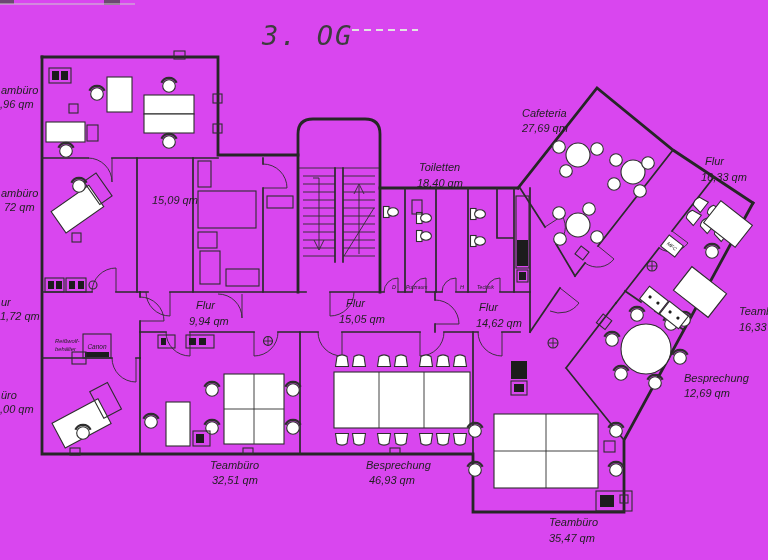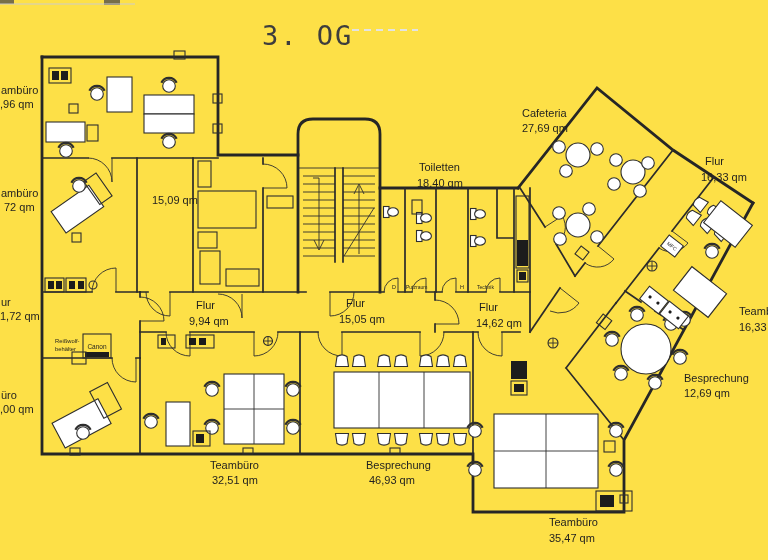--- a/index.html
+++ b/index.html
@@ -1,16 +1,16 @@
 <!DOCTYPE html>
 <html><head>
 <meta charset="utf-8">
 <style>
   html,body{margin:0;padding:0;background:#ffffff;}
-  #page{position:relative;width:768px;height:560px;overflow:hidden;background:#fde047;}
+  #page{position:relative;width:768px;height:560px;overflow:hidden;background:#d946ef;font-style:italic;}
   svg{display:block;}
   text{font-family:"Liberation Sans",sans-serif;fill:#1f1f1f;}
   .lbl{font-size:11px;}
   .sm{font-size:5px;}
   .sm2{font-size:5.5px;}
   .fix{font-size:5.8px;}
   .canon{font-size:6.5px;}
   .title{font-family:"DejaVu Sans Mono",monospace;font-size:27px;fill:#3d3d3d;letter-spacing:2px;}
   .w3{stroke:#262626;stroke-width:2.8;fill:none;stroke-linecap:square;}
   .w2{stroke:#2b2b2b;stroke-width:1.7;fill:none;stroke-linecap:square;}

